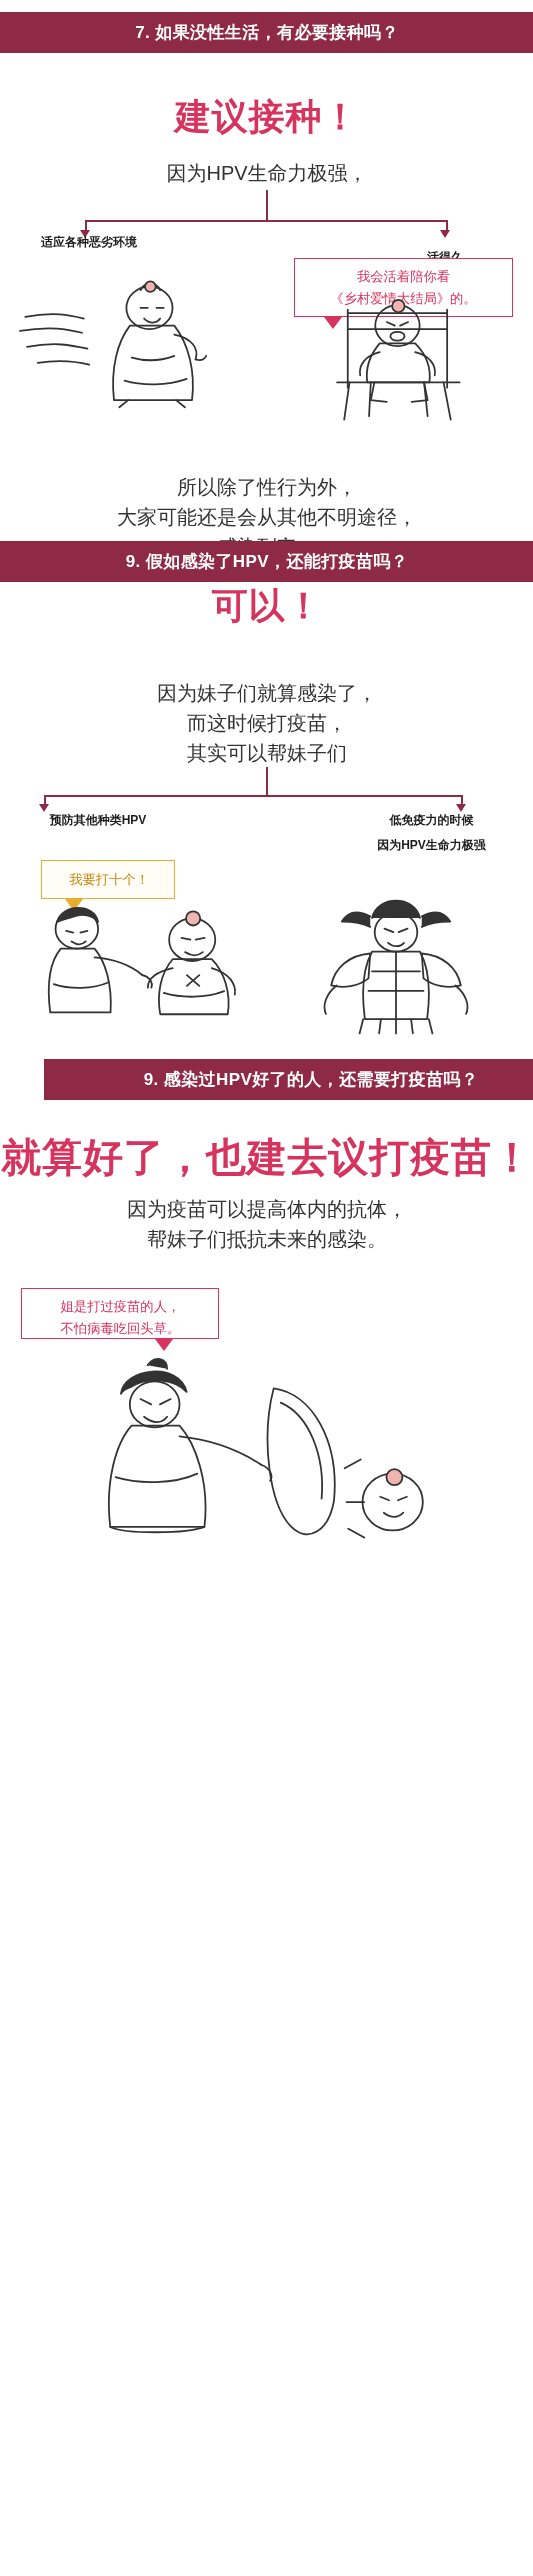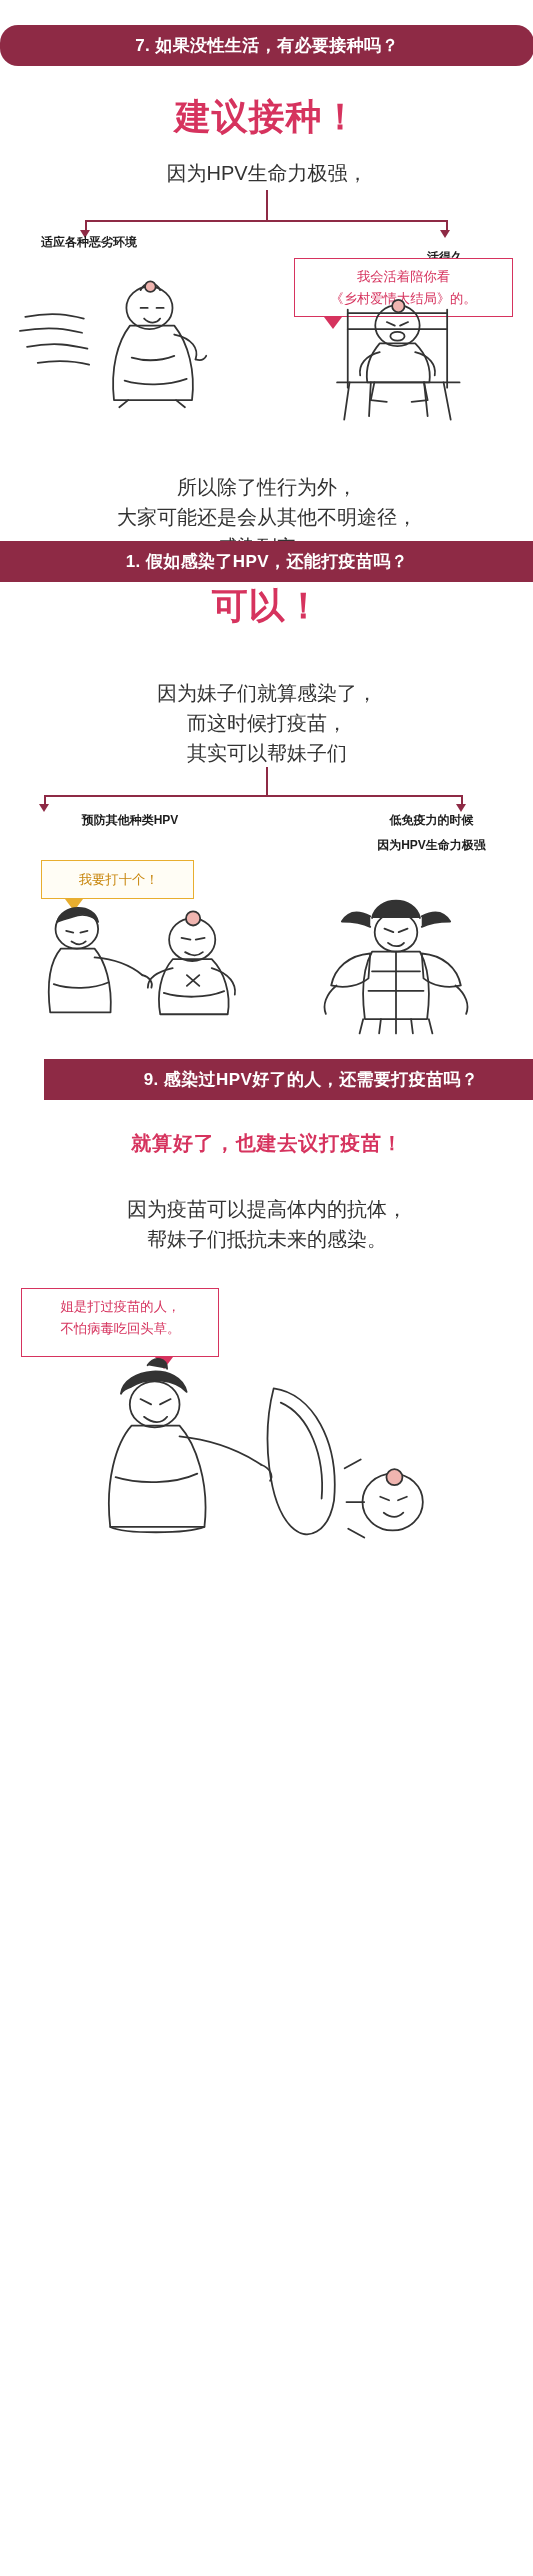--- a/index.html
+++ b/index.html
@@ -40,21 +40,21 @@
     position: absolute;
     left: 0;
     width: 534px;
     text-align: center;
     color: #d6335e;
     font-weight: bold;
     font-size: 36px;
     letter-spacing: 0.9px;
   }
   .headline.small {
-    font-size: 20px;
+    font-size: 40px;
   }
 
   
   .para {
     position: absolute;
     left: 0;
     width: 534px;
     text-align: center;
     font-size: 20px;
     line-height: 30px;
@@ -116,21 +116,21 @@
 
   
   .art { position: absolute; }
   .art svg { display: block; }
 </style>
 </head>
 <body>
 
 <div class="page">
 
-  <div class="qbar" style="top:25px;border-radius:18px;">7. 如果没性生活，有必要接种吗？</div>
+  <div class="qbar" style="top:12px;">7. 如果没性生活，有必要接种吗？</div>
 
   <div class="headline" style="top:93px;">建议接种！</div>
 
   <div class="para" style="top:158px;">
     <div>因为HPV生命力极强，</div>
   </div>
 
   <div class="vline" style="left:266px; top:190px; height:31px;"></div>
   <div class="hline" style="left:85px; top:220px; width:362px;"></div>
   <div class="tick" style="left:85px; top:220px; height:12.5px;"></div>
@@ -214,46 +214,46 @@
       <path d="M146 112 L150 132 L132 134"></path>
     </svg>
   </div>
 
   <div class="para" style="top:472px;">
     <div>所以除了性行为外，</div>
     <div>大家可能还是会从其他不明途径，</div>
     <div>感染到它。</div>
   </div>
 
-  <div class="qbar" style="top:541px;">1. 假如感染了HPV，还能打疫苗吗？</div>
+  <div class="qbar" style="top:541px;">9. 假如感染了HPV，还能打疫苗吗？</div>
 
   <div class="headline" style="top:582px;">可以！</div>
 
   <div class="para" style="top:678px;">
     <div>因为妹子们就算感染了，</div>
     <div>而这时候打疫苗，</div>
     <div>其实可以帮妹子们</div>
   </div>
 
   <div class="vline" style="left:266px; top:767px; height:28.5px;"></div>
   <div class="hline" style="left:44px; top:795px; width:418px;"></div>
   <div class="tick" style="left:44px; top:795px; height:12.5px;"></div>
   <div class="tick" style="left:461px; top:795px; height:12.5px;"></div>
   <div class="arrow-down" style="left:39px; top:804px;"></div>
   <div class="arrow-down" style="left:456px; top:804px;"></div>
 
-  <div class="branch-label" style="left:0px; top:808px; width:196px;margin-left:32px;">
+  <div class="branch-label" style="left:0px; top:808px; width:196px;">
     <div>预防其他种类HPV</div>
   </div>
   <div class="branch-label" style="left:329px; top:808px; width:205px;">
     <div>低免疫力的时候</div>
     <div>因为HPV生命力极强</div>
   </div>
 
-  <div class="bubble bubble-yellow" style="left:41px; top:860px; width:153px; height:39px; line-height:23px;padding-left:13px;">
+  <div class="bubble bubble-yellow" style="left:41px; top:860px; width:134px; height:39px; line-height:23px;padding-left:13px;">
     <div>我要打十个！</div>
     <div class="tail" style="left:23px; bottom:-12.5px;
         border-left:9px solid transparent; border-right:9px solid transparent;
         border-top:12.5px solid #e8ae2f;"></div>
   </div>
 
   <div class="art" style="left:18px; top:890px;">
     <svg width="249" height="142" viewBox="0 0 280 160" fill="none" stroke="#333" stroke-width="2" stroke-linecap="round" stroke-linejoin="round">
 
       <ellipse cx="66" cy="44" rx="24" ry="22"></ellipse>
@@ -308,21 +308,21 @@
 
   <div class="qbar" style="top:1059px;margin-left:44px;">9. 感染过HPV好了的人，还需要打疫苗吗？</div>
 
   <div class="headline small" style="top:1130px;">就算好了，也建去议打疫苗！</div>
 
   <div class="para" style="top:1194px;">
     <div>因为疫苗可以提高体内的抗体，</div>
     <div>帮妹子们抵抗未来的感染。</div>
   </div>
 
-  <div class="bubble bubble-pink" style="left:21.4px; top:1288px; width:198px; height:69px;">
+  <div class="bubble bubble-pink" style="left:21.4px; top:1288px; width:198px; height:51px;">
     <div>姐是打过疫苗的人，</div>
     <div>不怕病毒吃回头草。</div>
     <div class="tail" style="left:133px; bottom:-12.5px;
         border-left:9px solid transparent; border-right:9px solid transparent;
         border-top:12.5px solid #d6335e;"></div>
   </div>
 
   <div class="art" style="left:62px; top:1344px;">
     <svg width="418" height="222" viewBox="0 0 470 250" fill="none" stroke="#333" stroke-width="2" stroke-linecap="round" stroke-linejoin="round">
 

